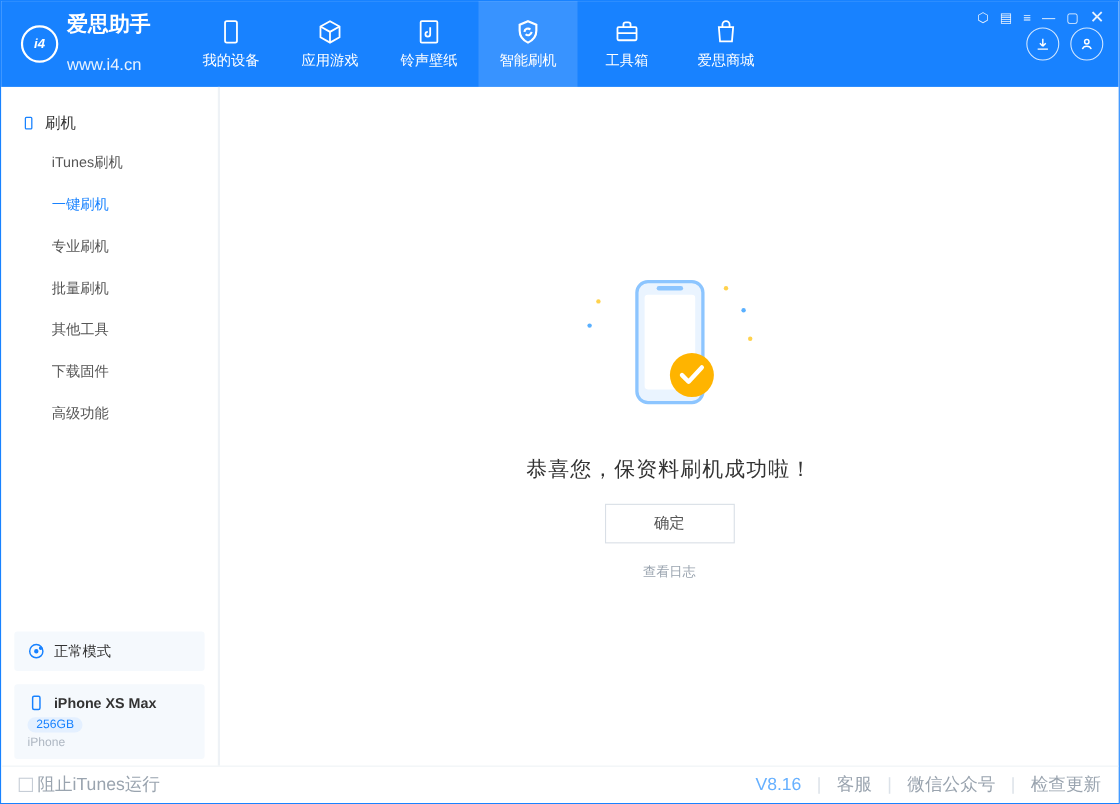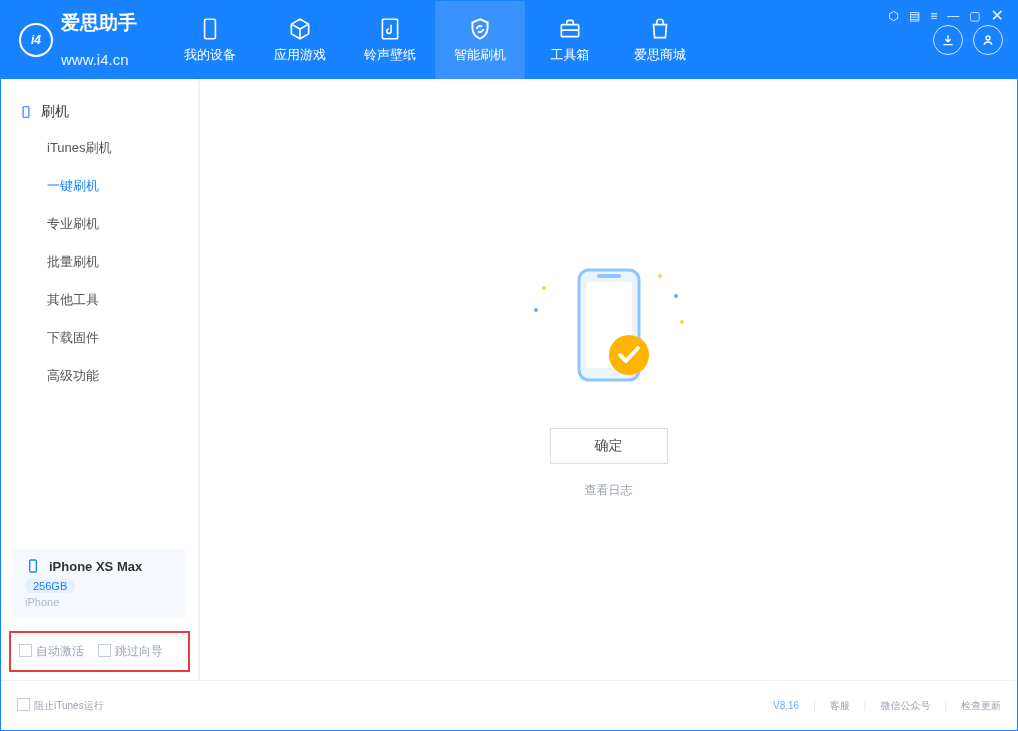--- a/index.html
+++ b/index.html
@@ -28,21 +28,21 @@
 .device-card.two { flex-direction: column; align-items: flex-start; gap: 3px; }
 .pill { display: inline-block; background: #e4f0ff; color: #1882ff; border-radius: 10px; font-size: 11px; padding: 1px 8px; margin-top: 2px; }
 .dev-sub { color: #aeb7c2; font-size: 11px; }
 .redbox { border: 2px solid #e63c3c; margin: 8px; padding: 10px 8px; display: flex; gap: 14px; align-items: center; font-size: 12px; color: #9aa4af; }
 .cb { width: 13px; height: 13px; border: 1px solid #c6cdd6; display: inline-block; margin-right: 4px; vertical-align: -2px; }
 .main { flex: 1; display: flex; flex-direction: column; align-items: center; justify-content: center; gap: 18px; }
 .phone-wrap { position: relative; width: 150px; height: 150px; }
 .msg { font-size: 19px; color: #333; letter-spacing: 1px; }
 .ok-btn { border: 1px solid #d9dfe6; background: #fff; font-size: 14px; color: #555; padding: 8px 44px; cursor: pointer; }
 .log-link { font-size: 12px; color: #9aa4af; cursor: pointer; }
-.footer { height: 50px; border-top: 1px solid #eef2f6; display: flex; align-items: center; padding: 0 16px; font-size: 10px; color: #9aa4af; gap: 16px; }
+.footer { height: 34px; border-top: 1px solid #eef2f6; display: flex; align-items: center; padding: 0 16px; font-size: 16px; color: #9aa4af; gap: 16px; }
 .footer .right { margin-left: auto; display: flex; align-items: center; gap: 14px; }
 .vbar { color: #dce2e9; }
 .dot { width:4px; height:4px; background:#ffd24d; border-radius:50%; position:absolute; }
 .dot.blue { background:#5ab0ff; }
 </style>
 </head>
 <body>
 
 <div class="title-icons">
   <span>⬡</span>
@@ -131,52 +131,57 @@
       <div class="side-item">iTunes刷机</div>
       <div class="side-item sel">一键刷机</div>
       <div class="side-item">专业刷机</div>
       <div class="side-item">批量刷机</div>
 
       <div class="side-item">其他工具</div>
       <div class="side-item">下载固件</div>
       <div class="side-item">高级功能</div>
     </div>
 
+    <div class="device-card">
+      <svg width="16" height="16" viewBox="0 0 24 24" fill="none" stroke="#1882ff" stroke-width="2">
+          <circle cx="12" cy="12" r="9"></circle>
+          <circle cx="12" cy="12" r="2" fill="#1882ff"></circle>
+          <circle cx="18" cy="8" r="1.5" fill="#1882ff"></circle>
+        </svg>
+      <span>正常模式</span>
+    </div>
     <div class="device-card two">
       <div style="display:flex;align-items:center;gap:8px;">
         <svg width="16" height="16" viewBox="0 0 24 24" fill="none" stroke="#1882ff" stroke-width="2">
             <rect x="7" y="3" width="10" height="18" rx="2"></rect>
           </svg>
         <b>iPhone XS Max</b>
       </div>
       <span class="pill">256GB</span>
       <span class="dev-sub">iPhone</span>
     </div>
 
-    <div class="redbox">
-      <label><span class="cb"></span><span>自动激活</span></label>
-      <label><span class="cb"></span><span>跳过向导</span></label>
-    </div>
   </div>
 
   <div class="main">
     <div class="phone-wrap">
       <span class="dot" style="top:26px;left:8px"></span>
       <span class="dot blue" style="top:48px;left:0"></span>
       <span class="dot" style="top:14px;right:22px"></span>
       <span class="dot blue" style="top:34px;right:6px"></span>
       <span class="dot" style="top:60px;right:0"></span>
       <svg width="150" height="150" viewBox="0 0 150 150">
         <rect x="45" y="10" width="60" height="110" rx="10" fill="#eaf4ff" stroke="#8cc5ff" stroke-width="3"></rect>
         <rect x="52" y="22" width="46" height="86" rx="3" fill="#fff"></rect>
         <rect x="63" y="14" width="24" height="4" rx="2" fill="#8cc5ff"></rect>
         <circle cx="95" cy="95" r="20" fill="#ffb400"></circle>
         <path d="M86 95 l6 6 12-13" stroke="#fff" stroke-width="4" fill="none" stroke-linecap="round" stroke-linejoin="round"></path>
       </svg>
     </div>
+    <div class="msg">恭喜您，保资料刷机成功啦！</div>
     <button class="ok-btn">确定</button>
     <a class="log-link">查看日志</a>
   </div>
 </div>
 
 <div class="footer">
   <label><span class="cb"></span><span>阻止iTunes运行</span></label>
   <div class="right">
     <span style="color:#66b0ff">V8.16</span>
     <span class="vbar">|</span>

